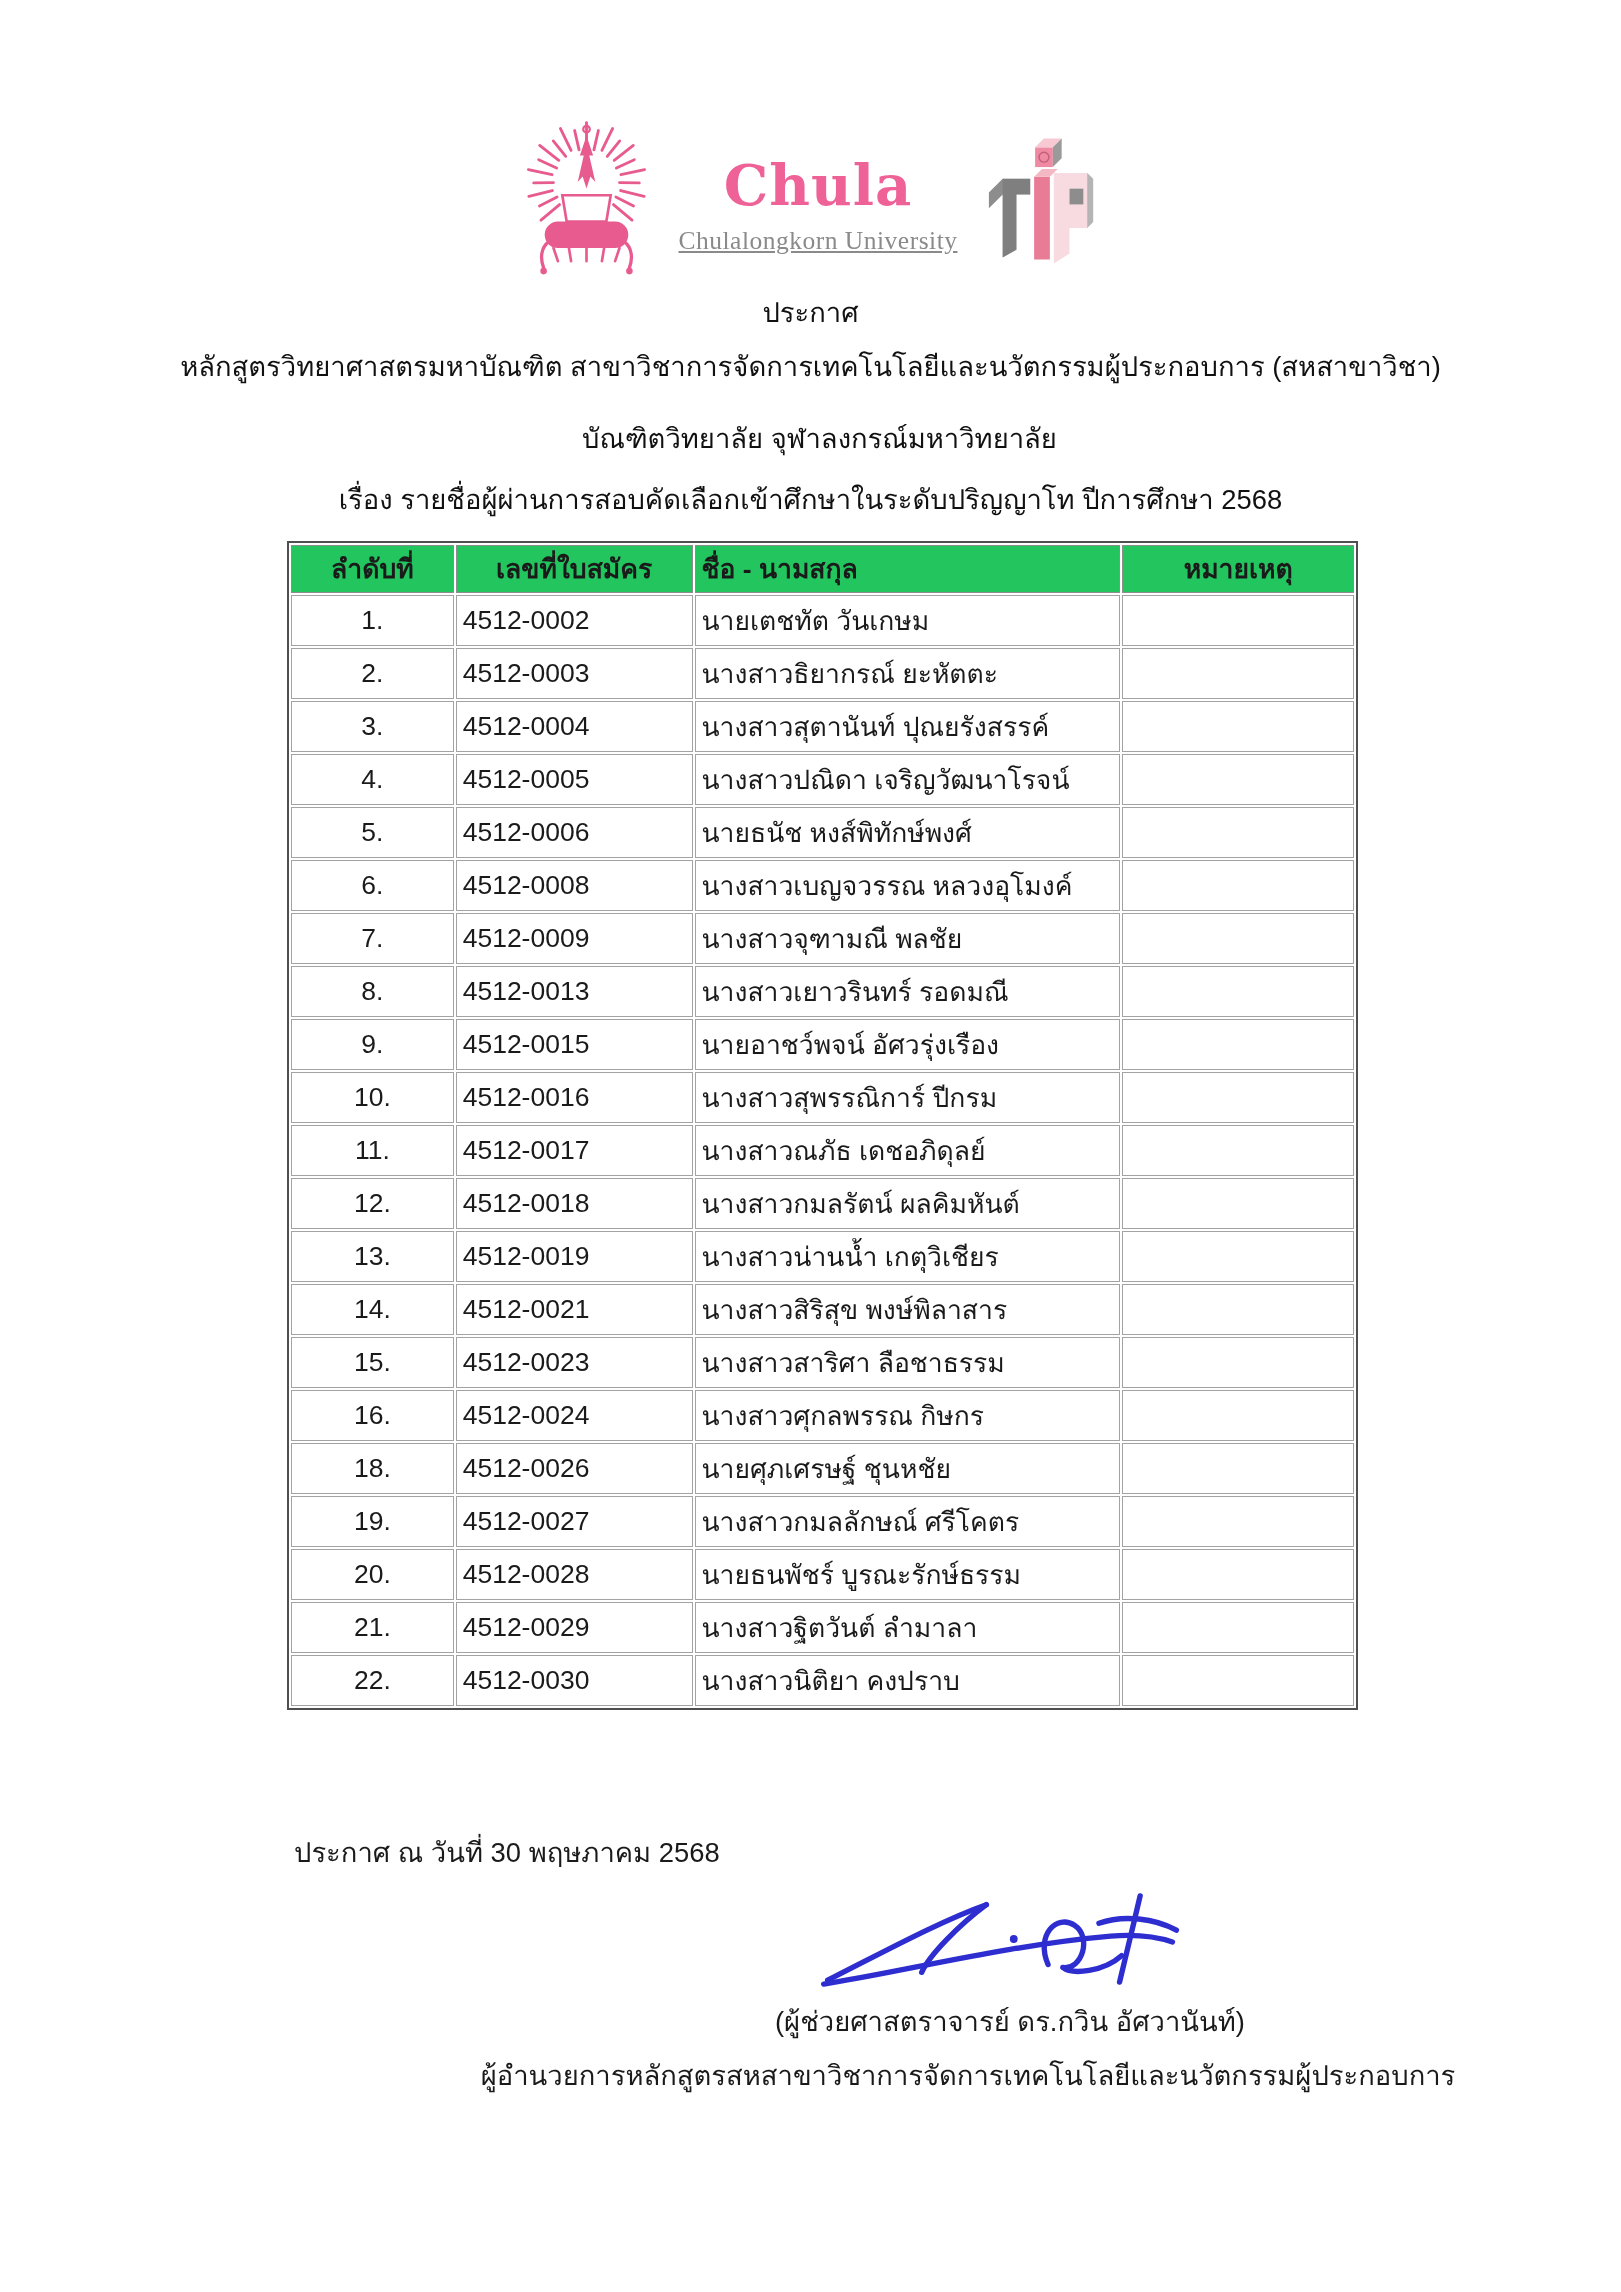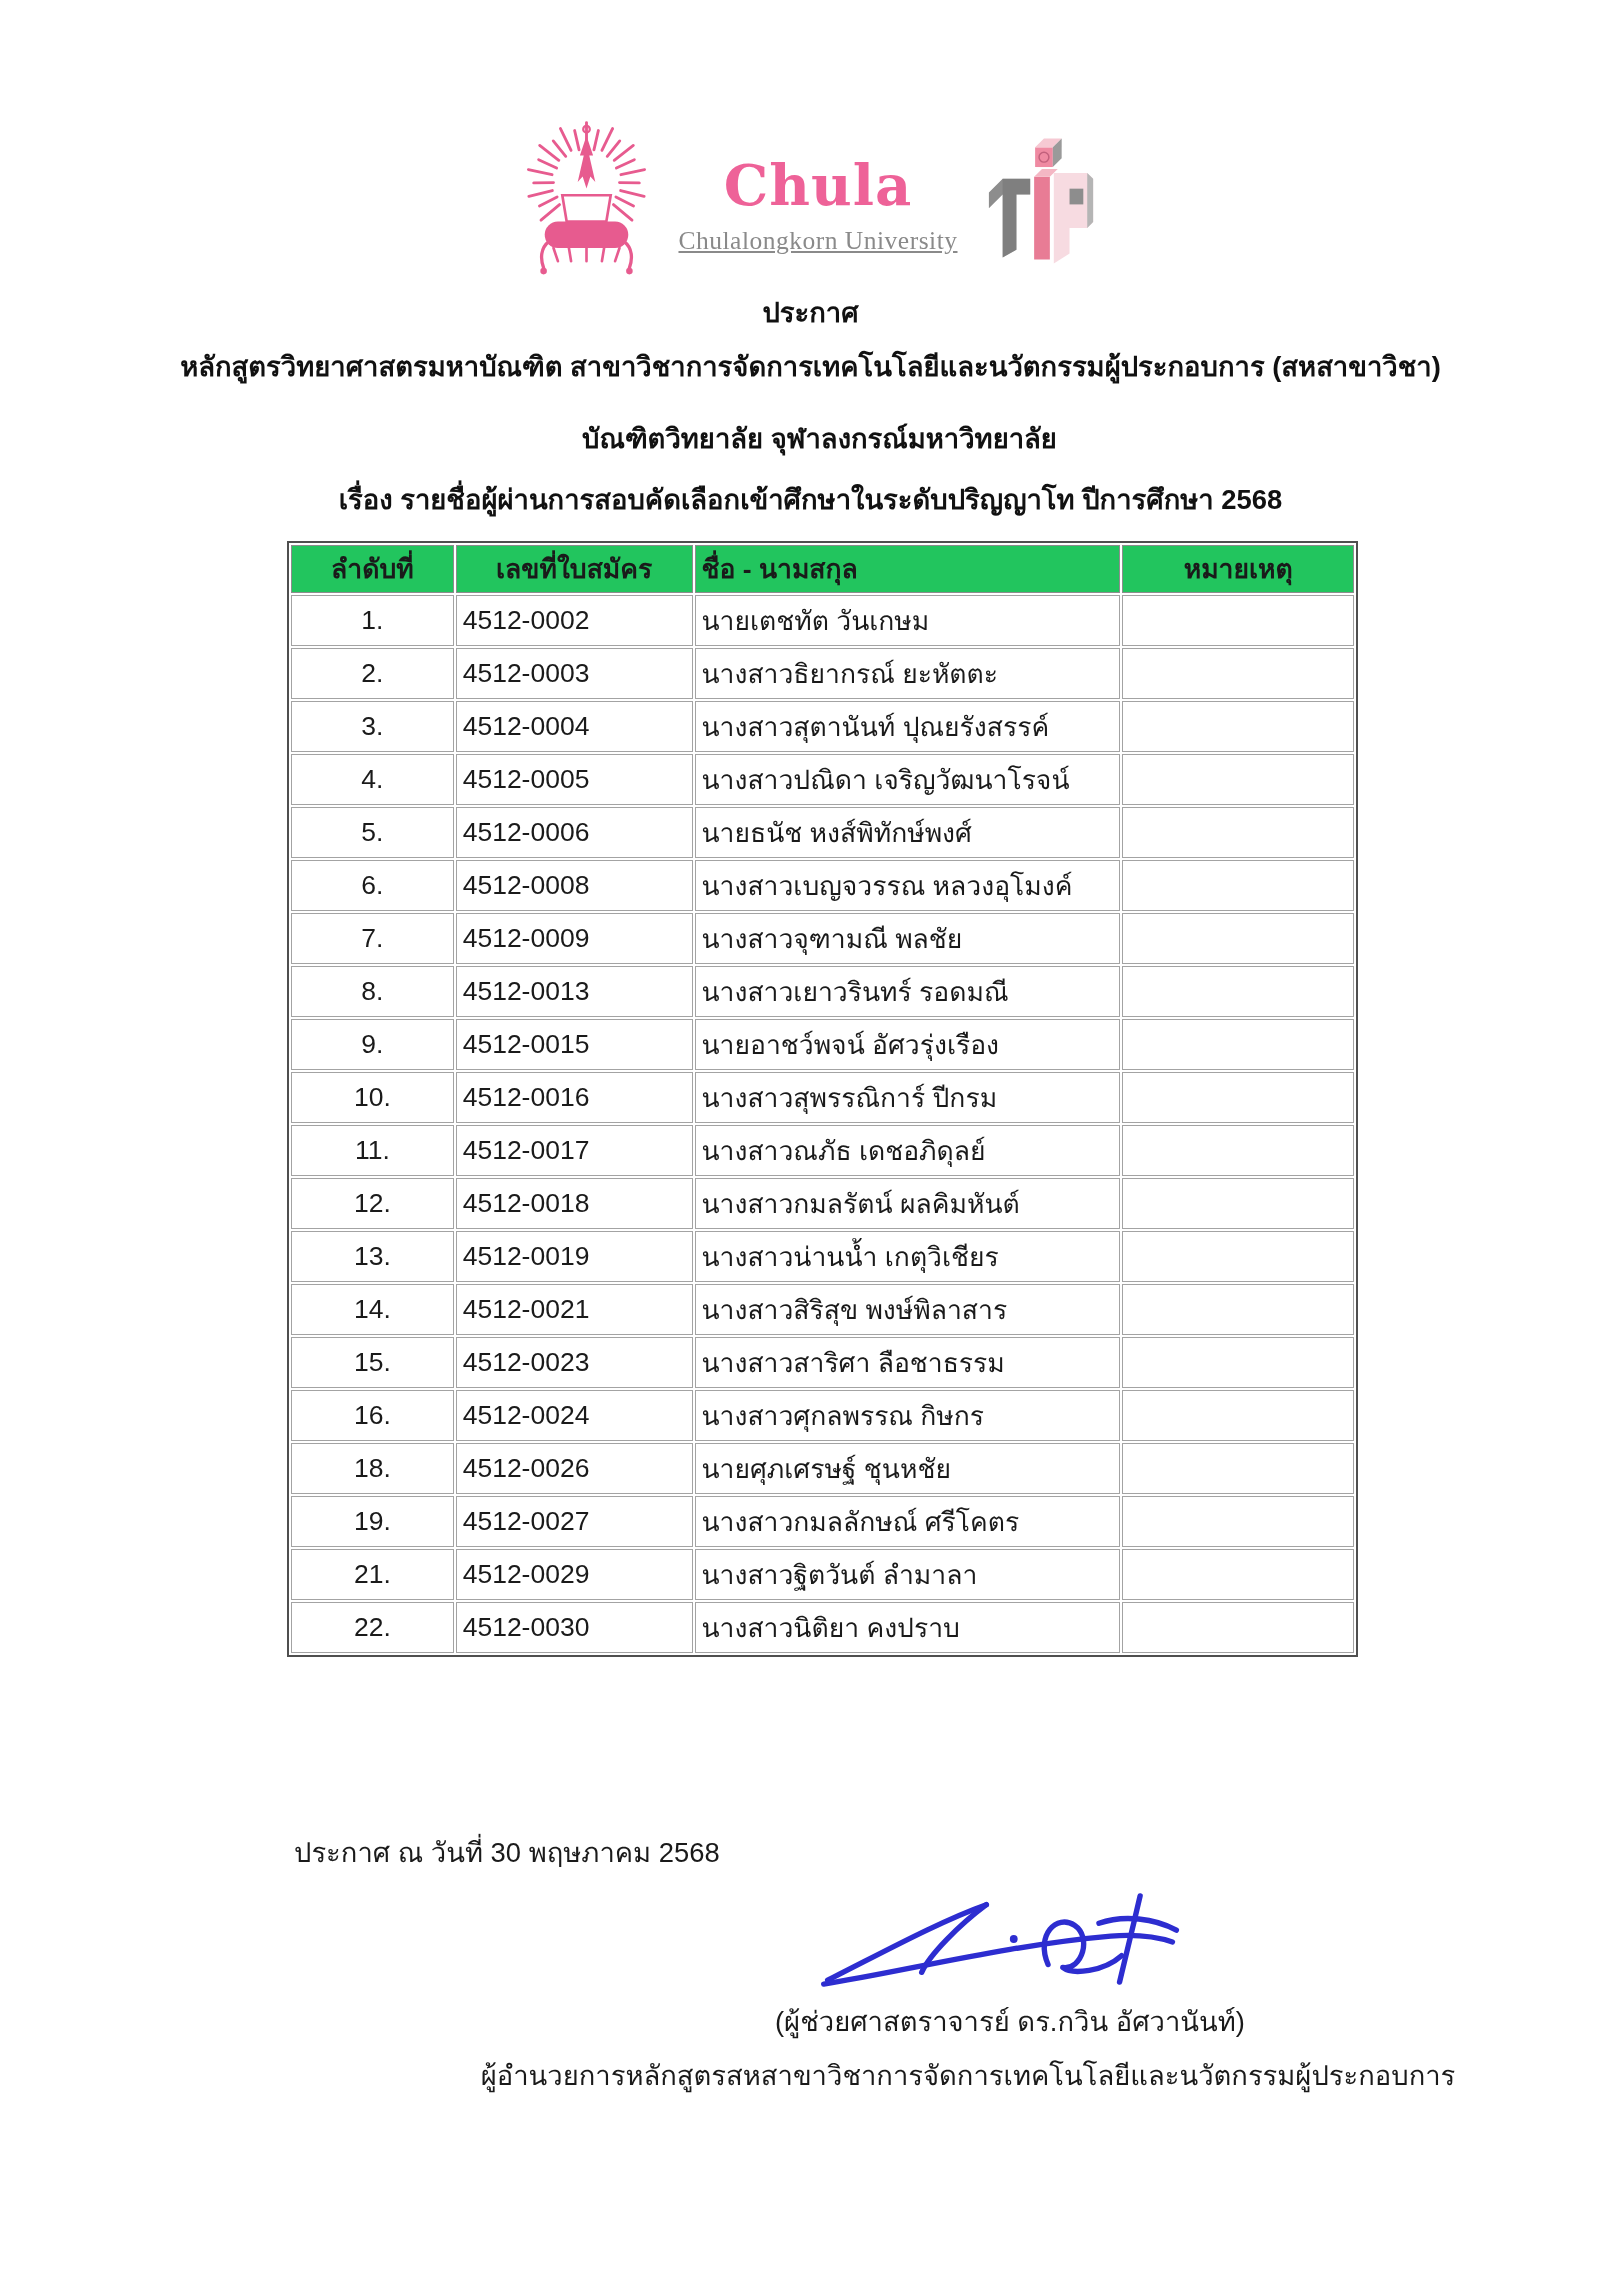--- a/index.html
+++ b/index.html
@@ -18,21 +18,21 @@
   .wordmark {
     font-family:"DejaVu Serif", serif; font-weight:bold;
     font-size:56px; line-height:78px; color:#ee6298; letter-spacing:1px;
   }
   .wordmark-sub {
     font-family:"Liberation Serif", serif; font-size:25.5px; color:#8a8a8a;
     margin-top:2px; letter-spacing:0.5px;text-decoration:underline;
   }
 
   
-  .headline { position:absolute; left:0; width:100%; text-align:center; font-size:27.4px; color:#111;font-weight:bold; }
+  .headline { position:absolute; left:0; width:100%; text-align:center; font-size:27.4px; color:#111; }
   .h-1 { top:291px; }
   .h-2 { top:345px; }
   .h-3 { top:417px;padding-left:9px; }
   .h-4 { top:438px;margin-top:40px; }
 
   
   .results-table {
     position:absolute; top:541px; left:287px;
     border-collapse:separate; border-spacing:2.9px;
     border:2px solid #4f4f4f; background:#ffffff;
@@ -243,20 +243,26 @@
           <td class="c2">นายศุภเศรษฐ์ ชุนหชัย</td>
           <td class="c3"></td>
         </tr>
         <tr>
           <td class="c0">19.</td>
           <td class="c1">4512-0027</td>
           <td class="c2">นางสาวกมลลักษณ์ ศรีโคตร</td>
           <td class="c3"></td>
         </tr>
         <tr>
+          <td class="c0">20.</td>
+          <td class="c1">4512-0028</td>
+          <td class="c2">นายธนพัชร์ บูรณะรักษ์ธรรม</td>
+          <td class="c3"></td>
+        </tr>
+        <tr>
           <td class="c0">21.</td>
           <td class="c1">4512-0029</td>
           <td class="c2">นางสาวฐิตวันต์ ลำมาลา</td>
           <td class="c3"></td>
         </tr>
         <tr>
           <td class="c0">22.</td>
           <td class="c1">4512-0030</td>
           <td class="c2">นางสาวนิติยา คงปราบ</td>
           <td class="c3"></td>

